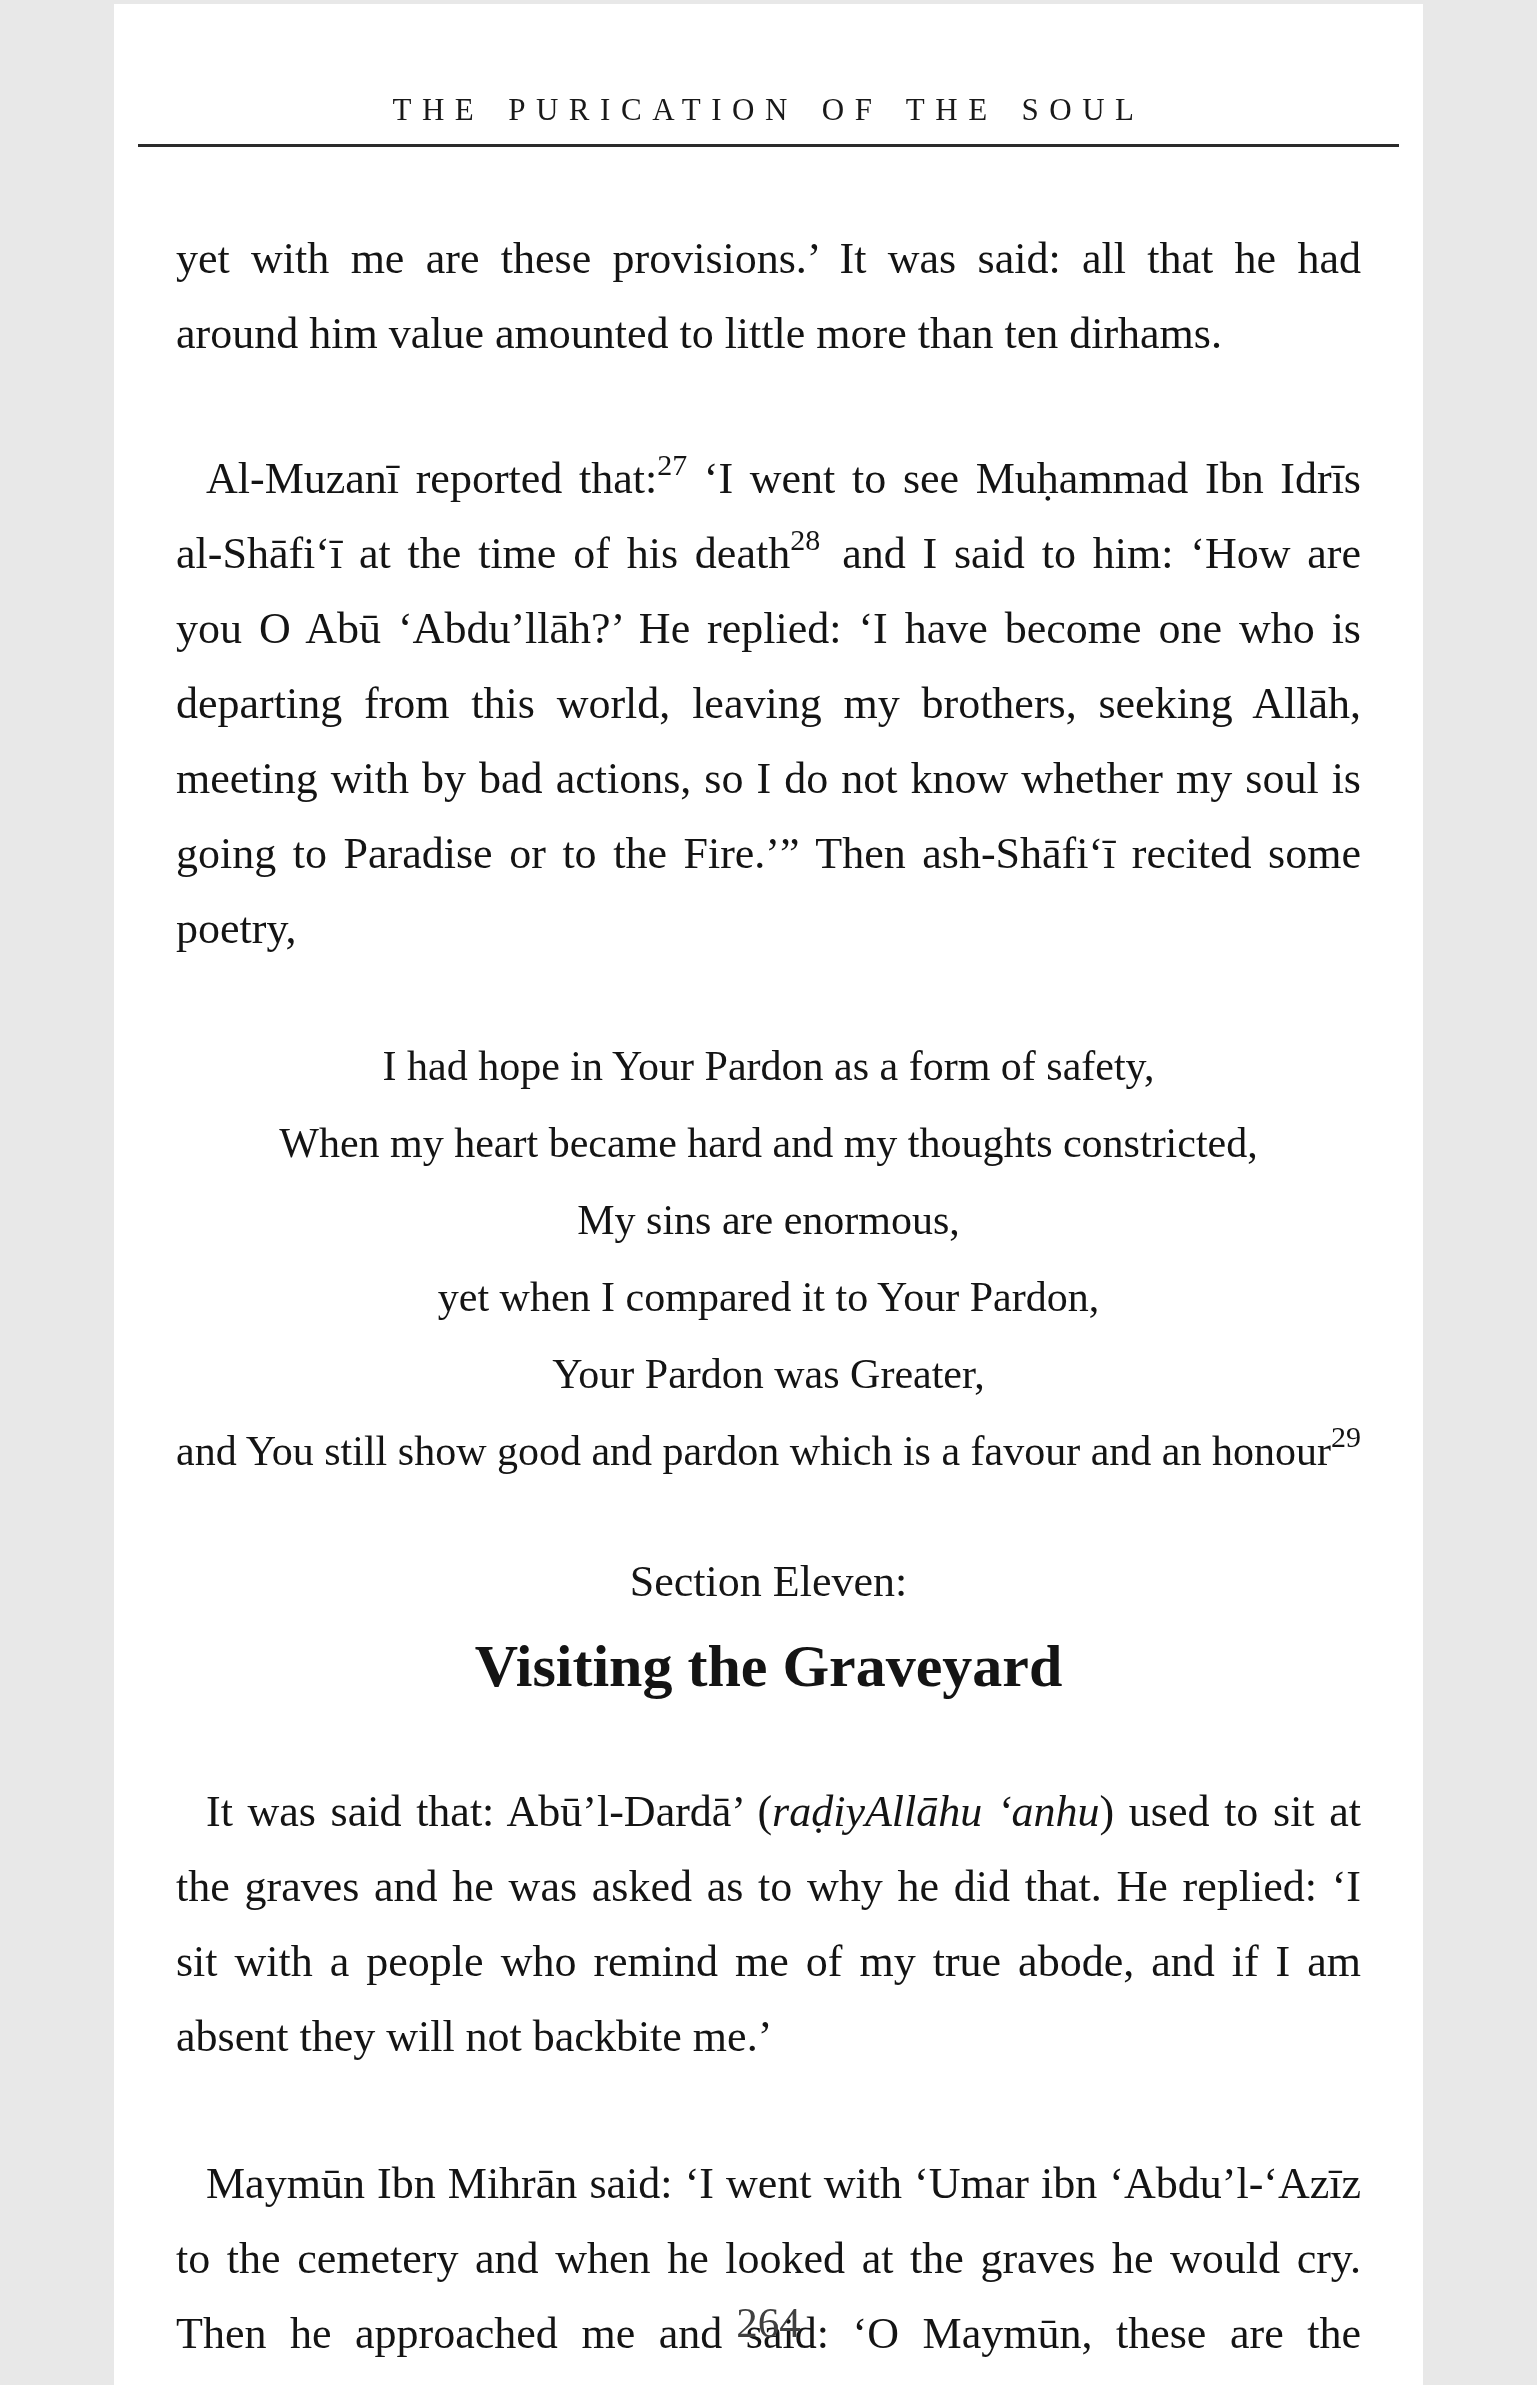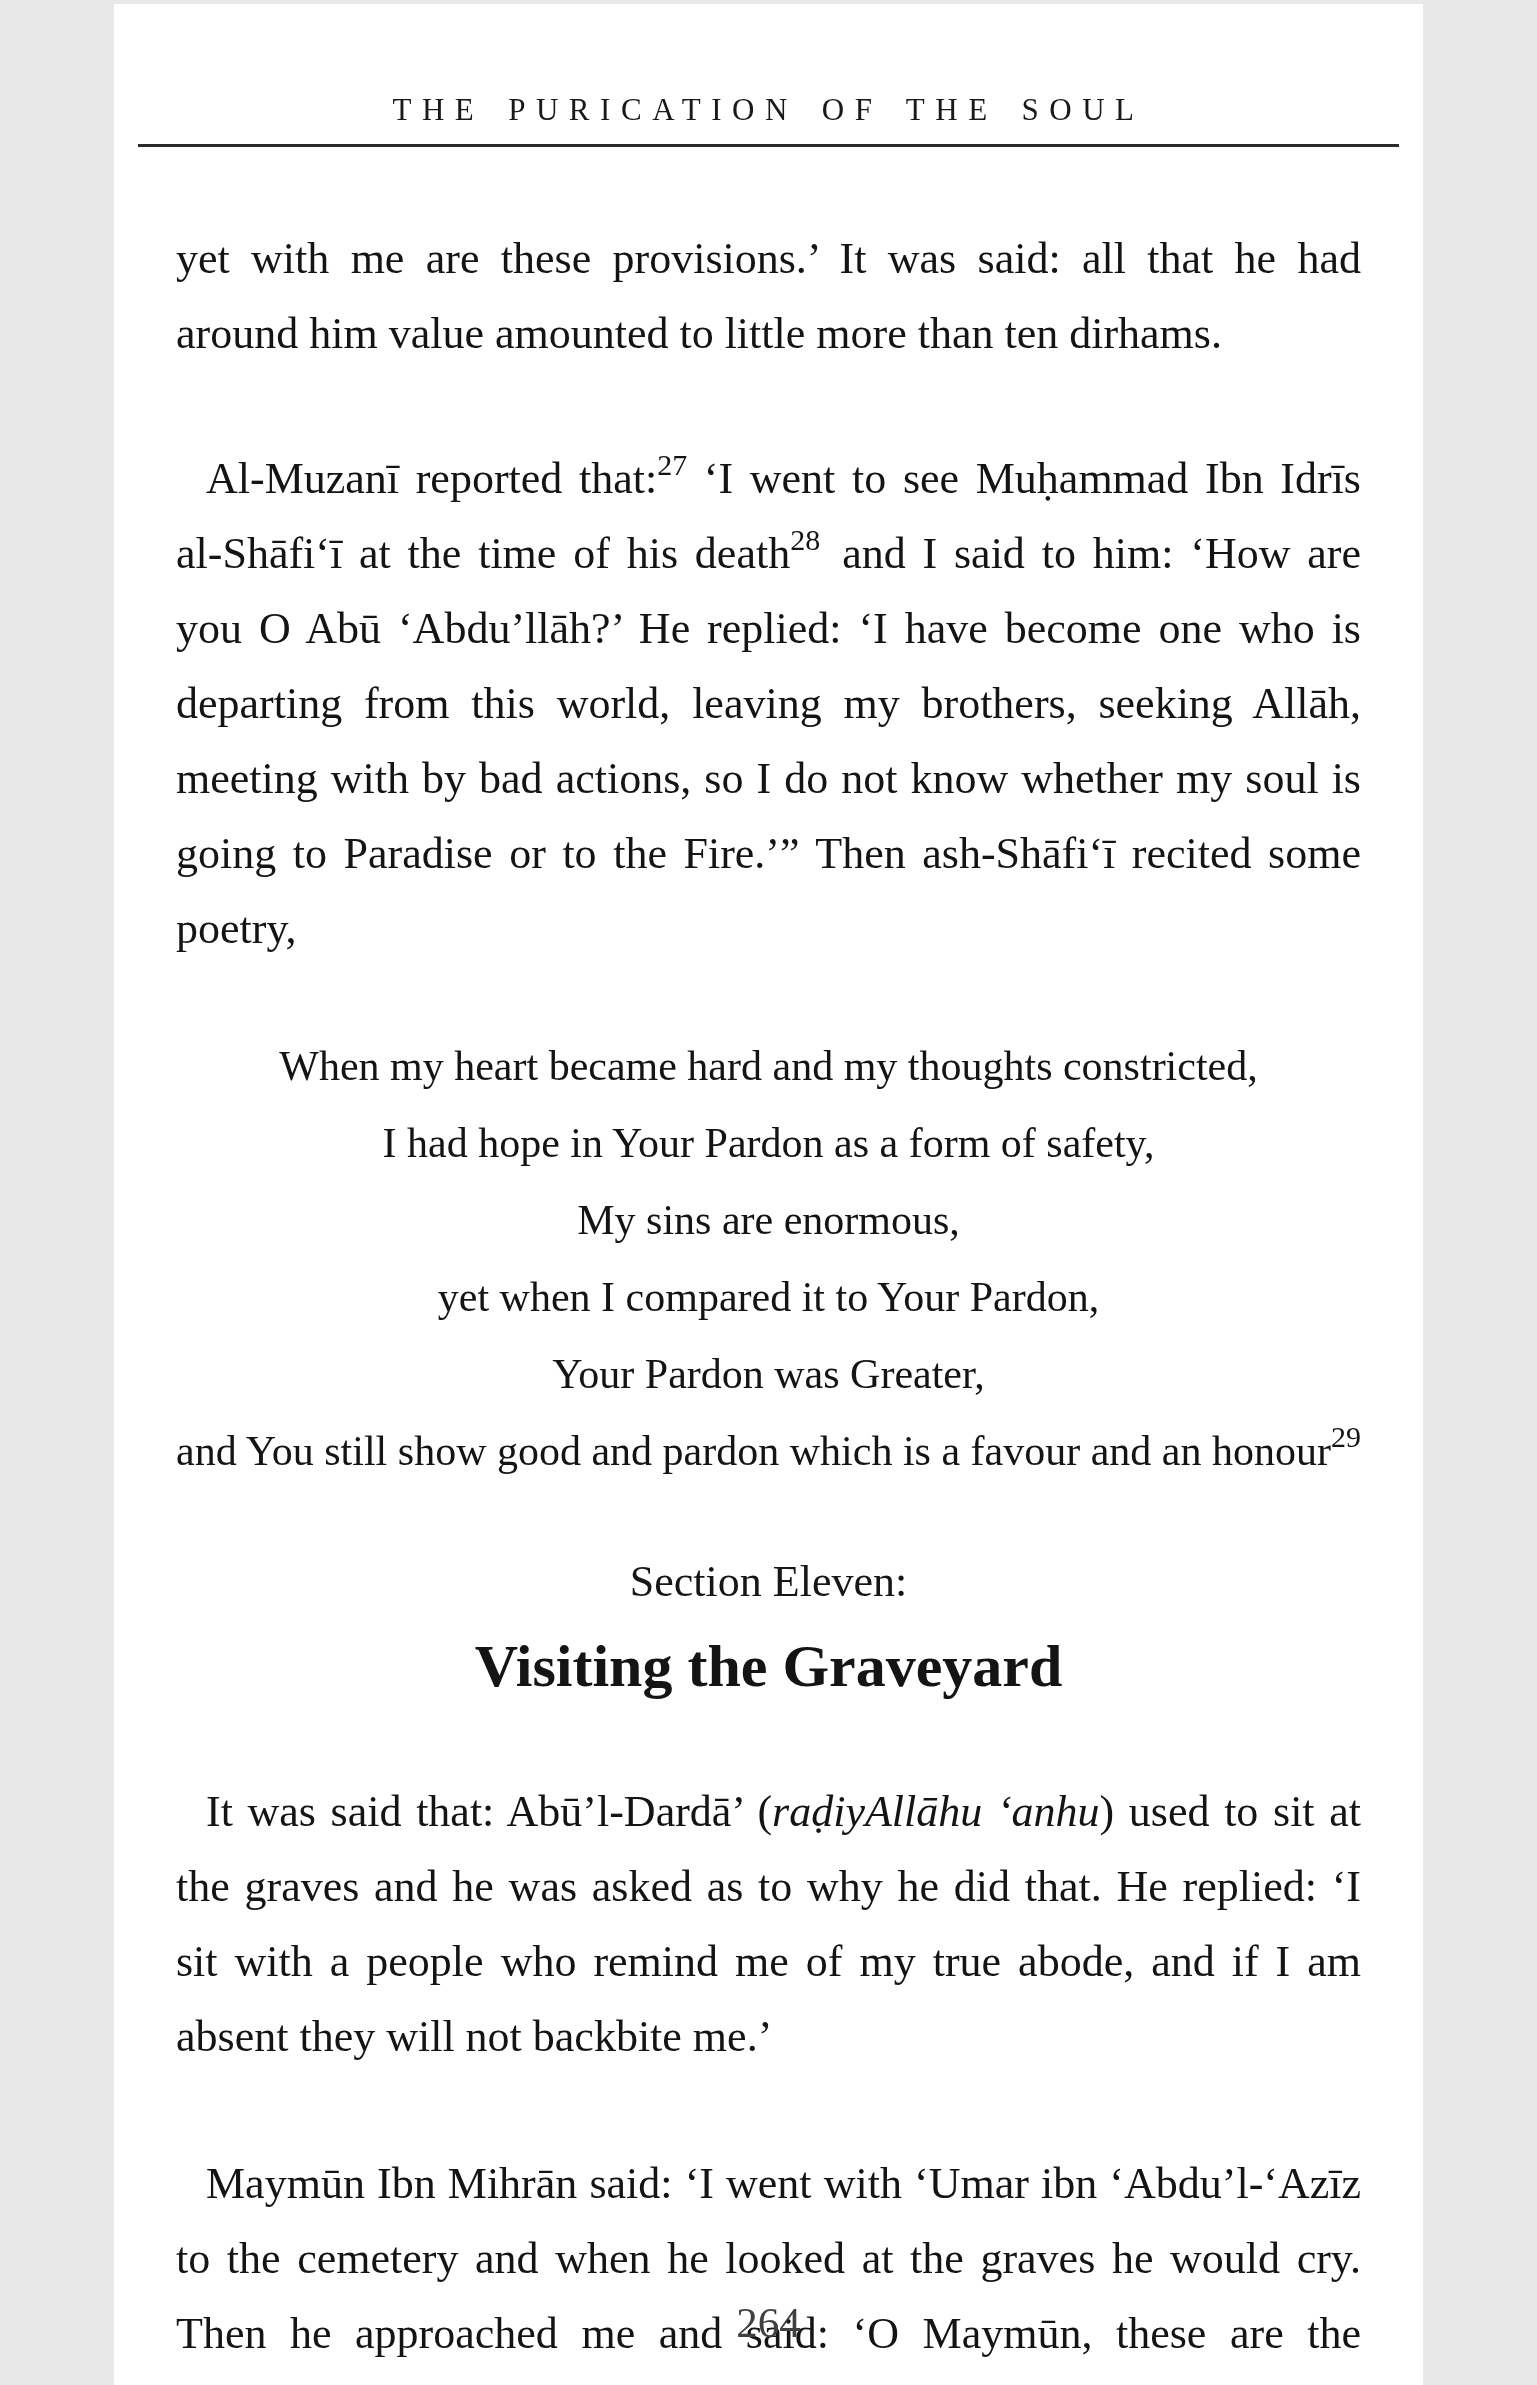--- a/index.html
+++ b/index.html
@@ -87,22 +87,22 @@
 <div class="page">
   <div class="running-header">THE PURICATION OF THE SOUL</div>
   <hr class="header-rule">
 
   <div class="content">
     <p class="body-para para-1"><span>yet with me are these provisions.’ It was said: all that he had around him value amounted to little more than ten dirhams.</span></p>
 
     <p class="body-para para-2"><span>Al-Muzanī reported that:</span><sup class="fn-ref">27</sup><span> ‘I went to see Muḥammad Ibn Idrīs al-Shāfi‘ī at the time of his death</span><sup class="fn-ref">28</sup><span> and I said to him: ‘How are you O Abū ‘Abdu’llāh?’ He replied: ‘I have become one who is departing from this world, leaving my brothers, seeking Allāh, meeting with by bad actions, so I do not know whether my soul is going to Paradise or to the Fire.’” Then ash-Shāfi‘ī recited some poetry,</span></p>
 
     <div class="poem">
+      <div class="poem-line">I had hope in Your Pardon as a form of safety,</div>
       <div class="poem-line">When my heart became hard and my thoughts constricted,</div>
-      <div class="poem-line">I had hope in Your Pardon as a form of safety,</div>
       <div class="poem-line">My sins are enormous,</div>
       <div class="poem-line">yet when I compared it to Your Pardon,</div>
       <div class="poem-line">Your Pardon was Greater,</div>
       <div class="poem-line"><span>and You still show good and pardon which is a favour and an honour</span><sup class="fn-ref">29</sup></div>
     </div>
 
     <div class="section-heading">
       <div class="section-kicker">Section Eleven:</div>
       <h1 class="section-title">Visiting the Graveyard</h1>
     </div>

